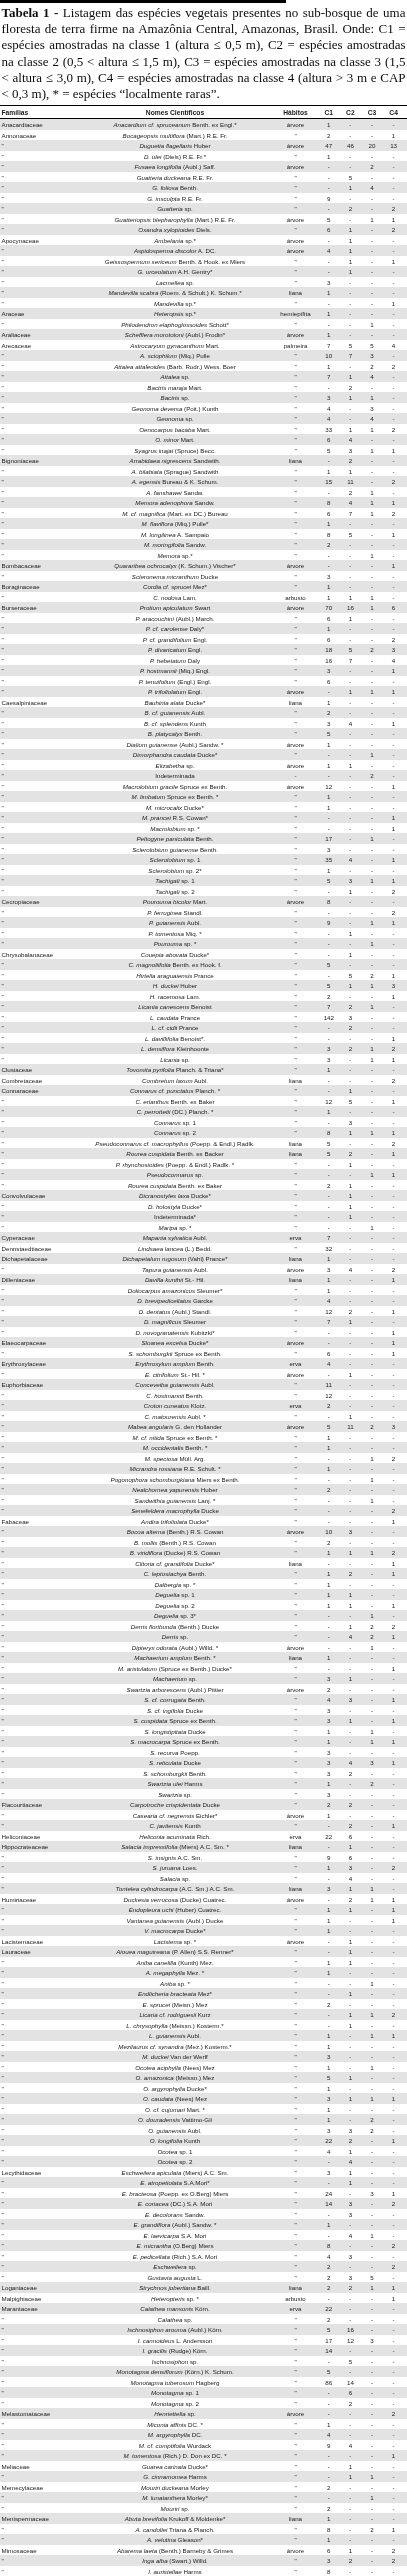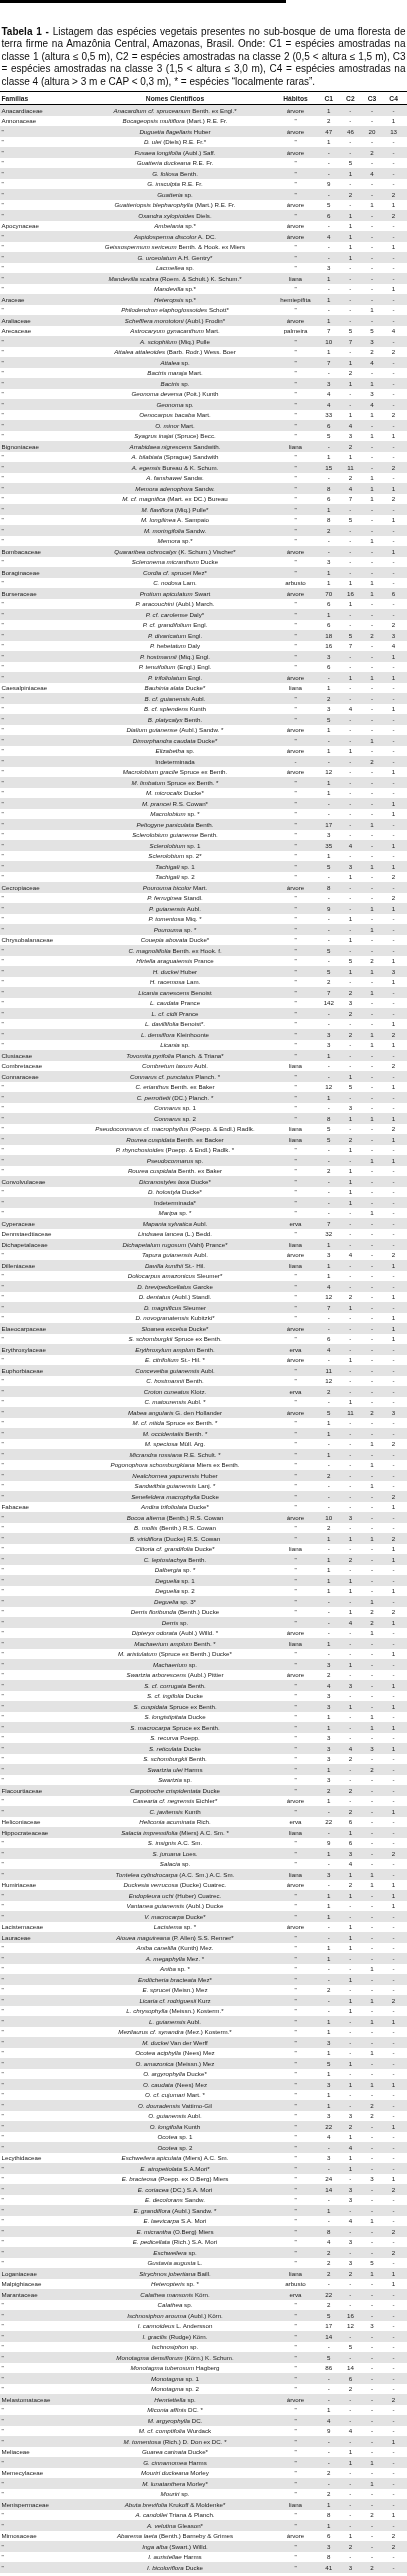--- a/index.html
+++ b/index.html
@@ -2,22 +2,22 @@
 <html style="font-size:8.2px"><head>
 <meta charset="utf-8">
 <style>
   html,body{margin:0;padding:0;}
   body{
     width:407px;height:3808px;background:#ffffff;position:relative;
     font-family:"Liberation Sans", sans-serif;color:#1a1a1a;overflow:hidden;
   }
   .topbar{position:absolute;top:0;left:0;width:286px;height:2.6px;background:#000;}
   .caption{
-    font-family:Liberation Sans, sans-serif;font-size:10px;line-height:1.26;
-    text-align:justify;padding:4.6px 1.5px 2.6px 1.5px;color:#0d0d0d;margin-top:21px;
+    font-family:Liberation Serif, serif;font-size:13px;line-height:1.26;
+    text-align:justify;padding:4.6px 1.5px 2.6px 1.5px;color:#0d0d0d;
   }
   .caption b{font-weight:bold;}
   .thead{
     display:flex;align-items:center;height:12px;
     border-top:1.5px solid #000;border-bottom:1px solid #000;
     font-weight:bold;font-size:6.7px;
   }
   .c{white-space:nowrap;overflow:hidden;}
   .c-fam{width:77px;text-align:left;padding-left:1.5px;box-sizing:border-box;}
   .c-name{width:196px;text-align:center;}

